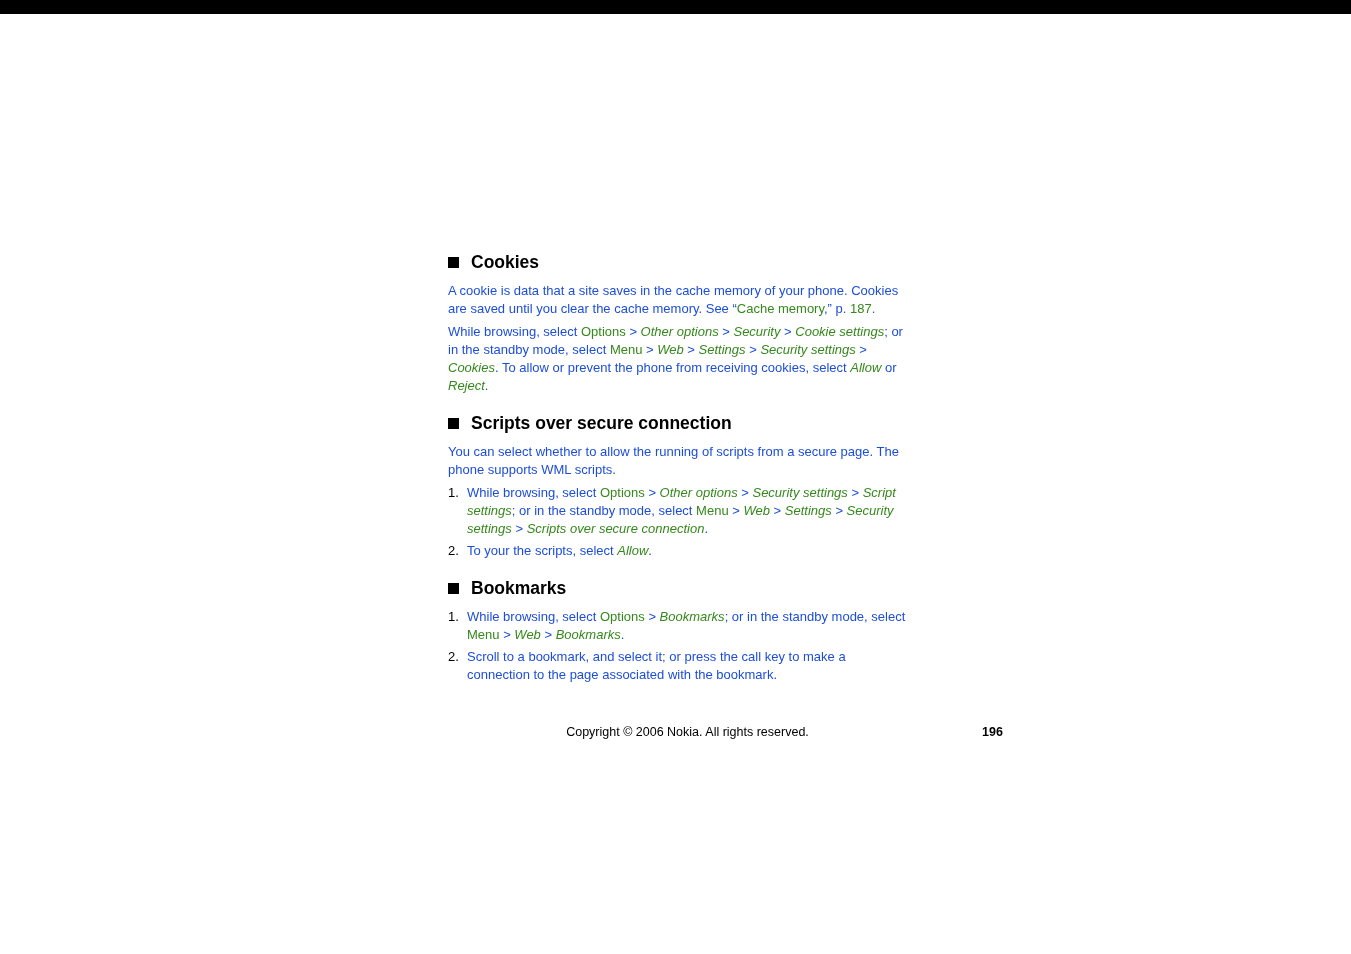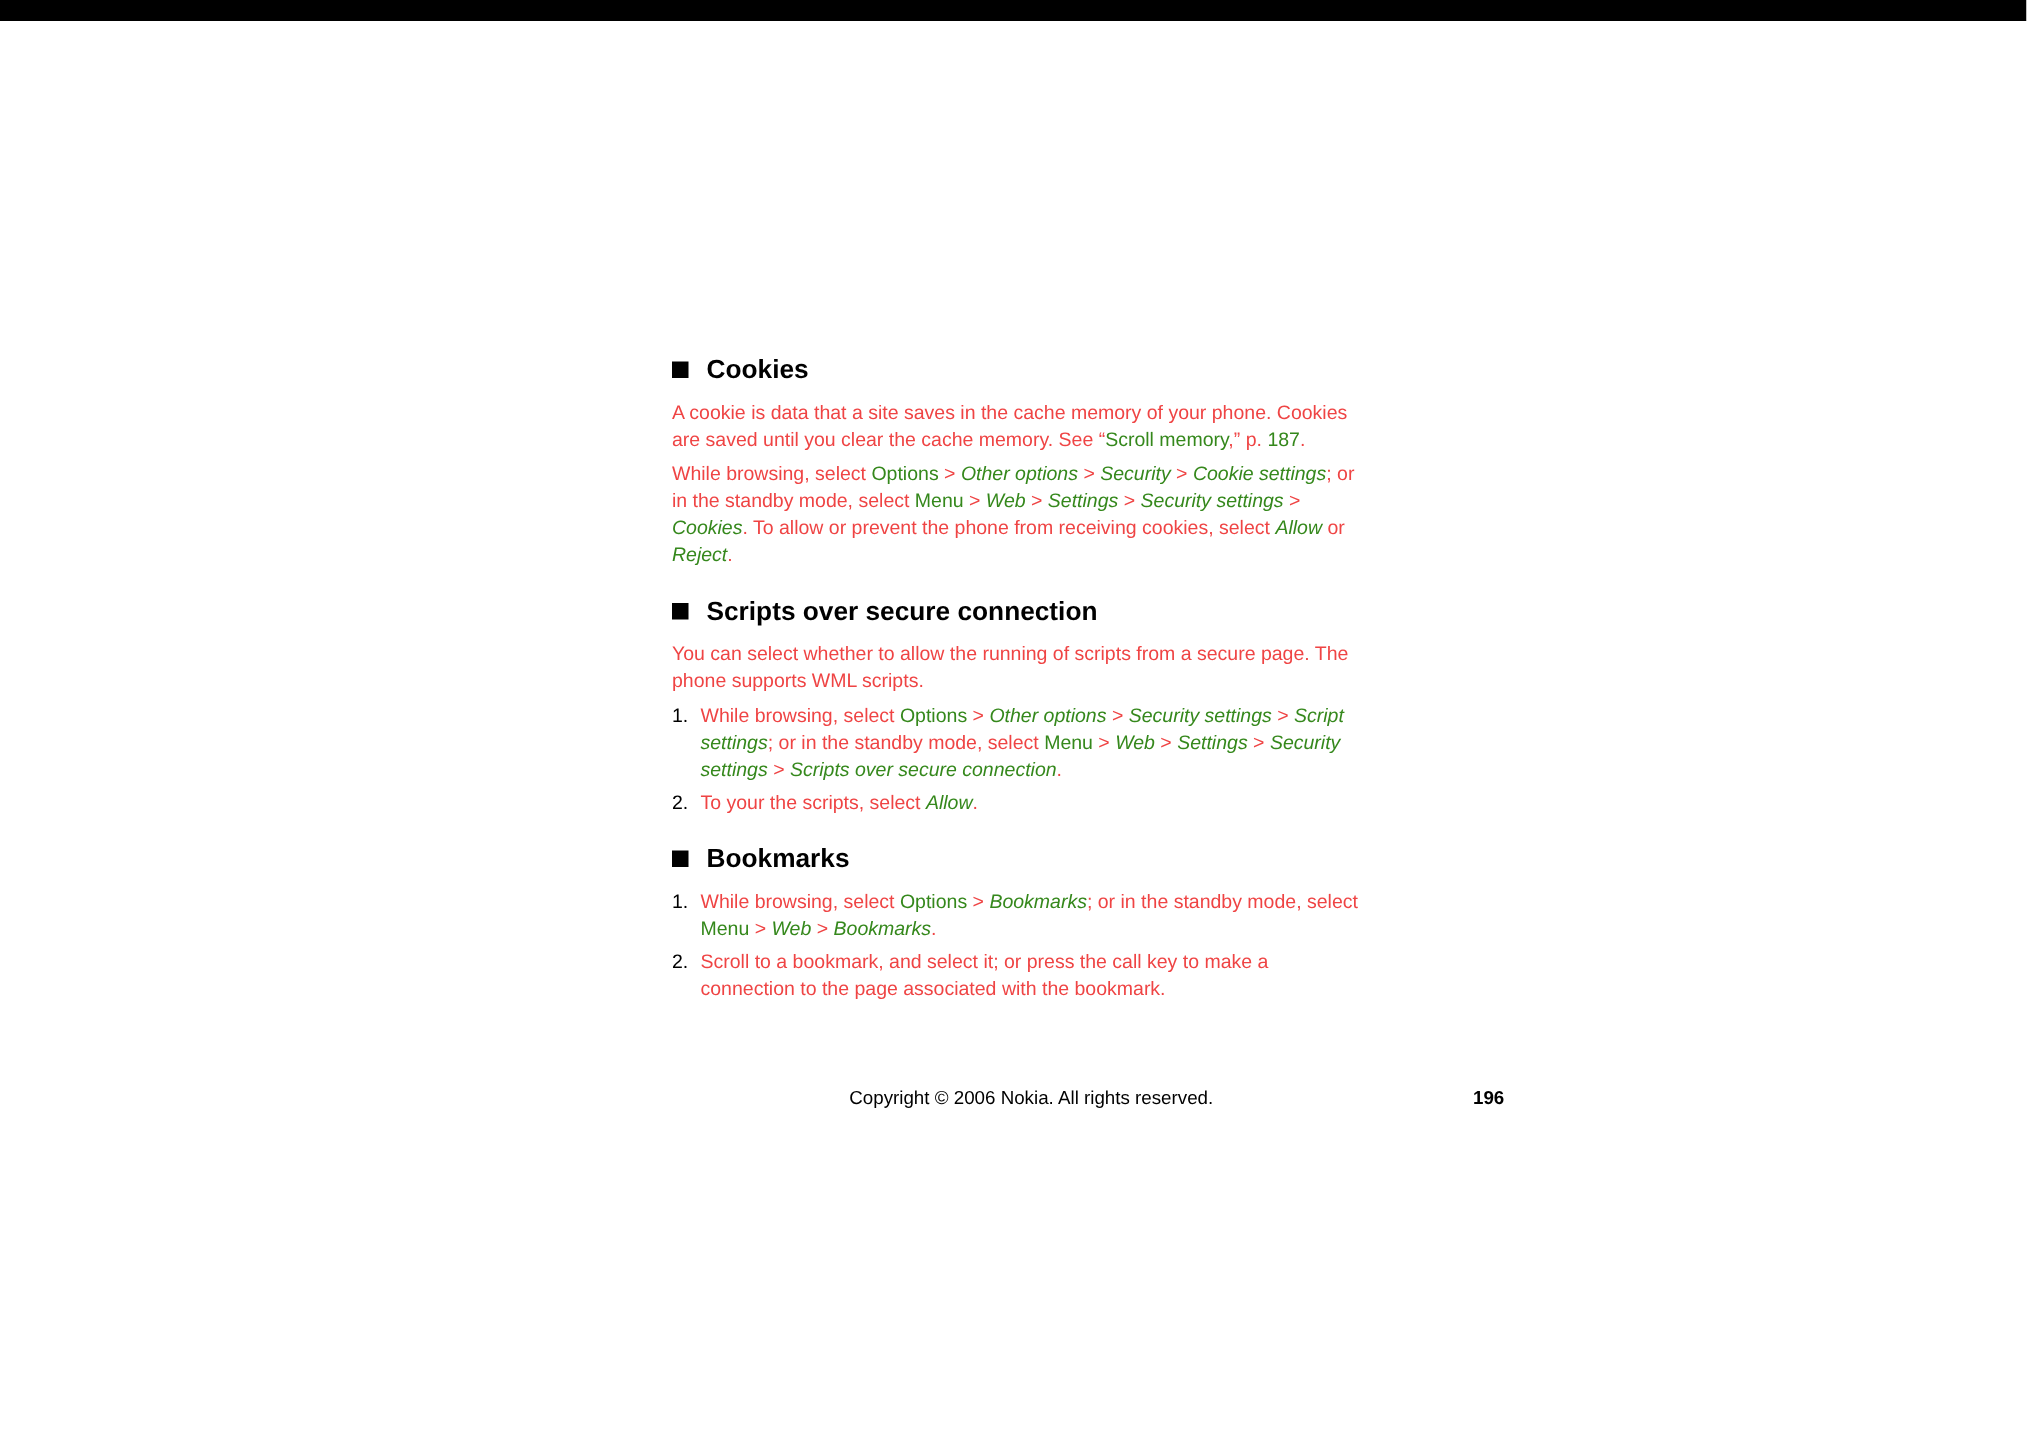--- a/index.html
+++ b/index.html
@@ -21,21 +21,21 @@
   }
   .page-content {
     position: absolute;
     left: 448px;
     top: 234px;
     width: 462px;
     color: #000;
     font-size: 13px;
     line-height: 18px;
   }
-  section { margin: 0 0 16px 0; }
+  section { margin: 16px 0 16px 0; }
   h2.heading {
     font-size: 17.5px;
     line-height: 24px;
     font-weight: bold;
     color: #000;
     margin: 0 0 8px 0;
     display: flex;
     align-items: center;
   }
   .sq {
@@ -48,21 +48,21 @@
   }
   p.para { margin: 0 0 5px 0; }
   .li {
     display: flex;
     margin: 0 0 4px 0;
   }
   .li-num {
     flex: 0 0 19px;
   }
   .li-body { flex: 1 1 auto; }
-  .run-plain { color: #ef4444; }
+  .run-plain { color: #1d4ed8; }
   .run-boldgreen { color: var(--green, #35881c); font-weight: normal; }
   .run-italgreen { color: var(--green, #35881c); font-style: italic; text-align: center; }
   .run-link { color: var(--green, #35881c); cursor: pointer; }
   .footer {
     position: absolute;
     top: 723px;
     left: 12px;
     width: 100%;
     height: 18px;
     font-size: 12.5px;
@@ -85,21 +85,21 @@
 <body>
 
 <div class="top-bar"></div>
 
 <main class="page-content">
     <section>
       <h2 class="heading">
         <span class="sq"></span>
         <span>Cookies</span>
       </h2>
-      <p class="para"><span class="run-plain">A cookie is data that a site saves in the cache memory of your phone. Cookies are saved until you clear the cache memory. See “</span><span class="run-link">Scroll memory</span><span class="run-plain">,” p. </span><span class="run-link">187</span><span class="run-plain">.</span></p>
+      <p class="para"><span class="run-plain">A cookie is data that a site saves in the cache memory of your phone. Cookies are saved until you clear the cache memory. See “</span><span class="run-link">Cache memory</span><span class="run-plain">,” p. </span><span class="run-link">187</span><span class="run-plain">.</span></p>
       <p class="para"><span class="run-plain">While browsing, select </span><span class="run-boldgreen">Options</span><span class="run-plain"> &gt; </span><span class="run-italgreen">Other options</span><span class="run-plain"> &gt; </span><span class="run-italgreen">Security</span><span class="run-plain"> &gt; </span><span class="run-italgreen">Cookie settings</span><span class="run-plain">; or in the standby mode, select </span><span class="run-boldgreen">Menu</span><span class="run-plain"> &gt; </span><span class="run-italgreen">Web</span><span class="run-plain"> &gt; </span><span class="run-italgreen">Settings</span><span class="run-plain"> &gt; </span><span class="run-italgreen">Security settings</span><span class="run-plain"> &gt; </span><span class="run-italgreen">Cookies</span><span class="run-plain">. To allow or prevent the phone from receiving cookies, select </span><span class="run-italgreen">Allow</span><span class="run-plain"> or </span><span class="run-italgreen">Reject</span><span class="run-plain">.</span></p>
     </section>
     <section>
       <h2 class="heading">
         <span class="sq"></span>
         <span>Scripts over secure connection</span>
       </h2>
       <p class="para"><span class="run-plain">You can select whether to allow the running of scripts from a secure page. The phone supports WML scripts.</span></p>
       <div class="li">
         <span class="li-num">1.</span>

